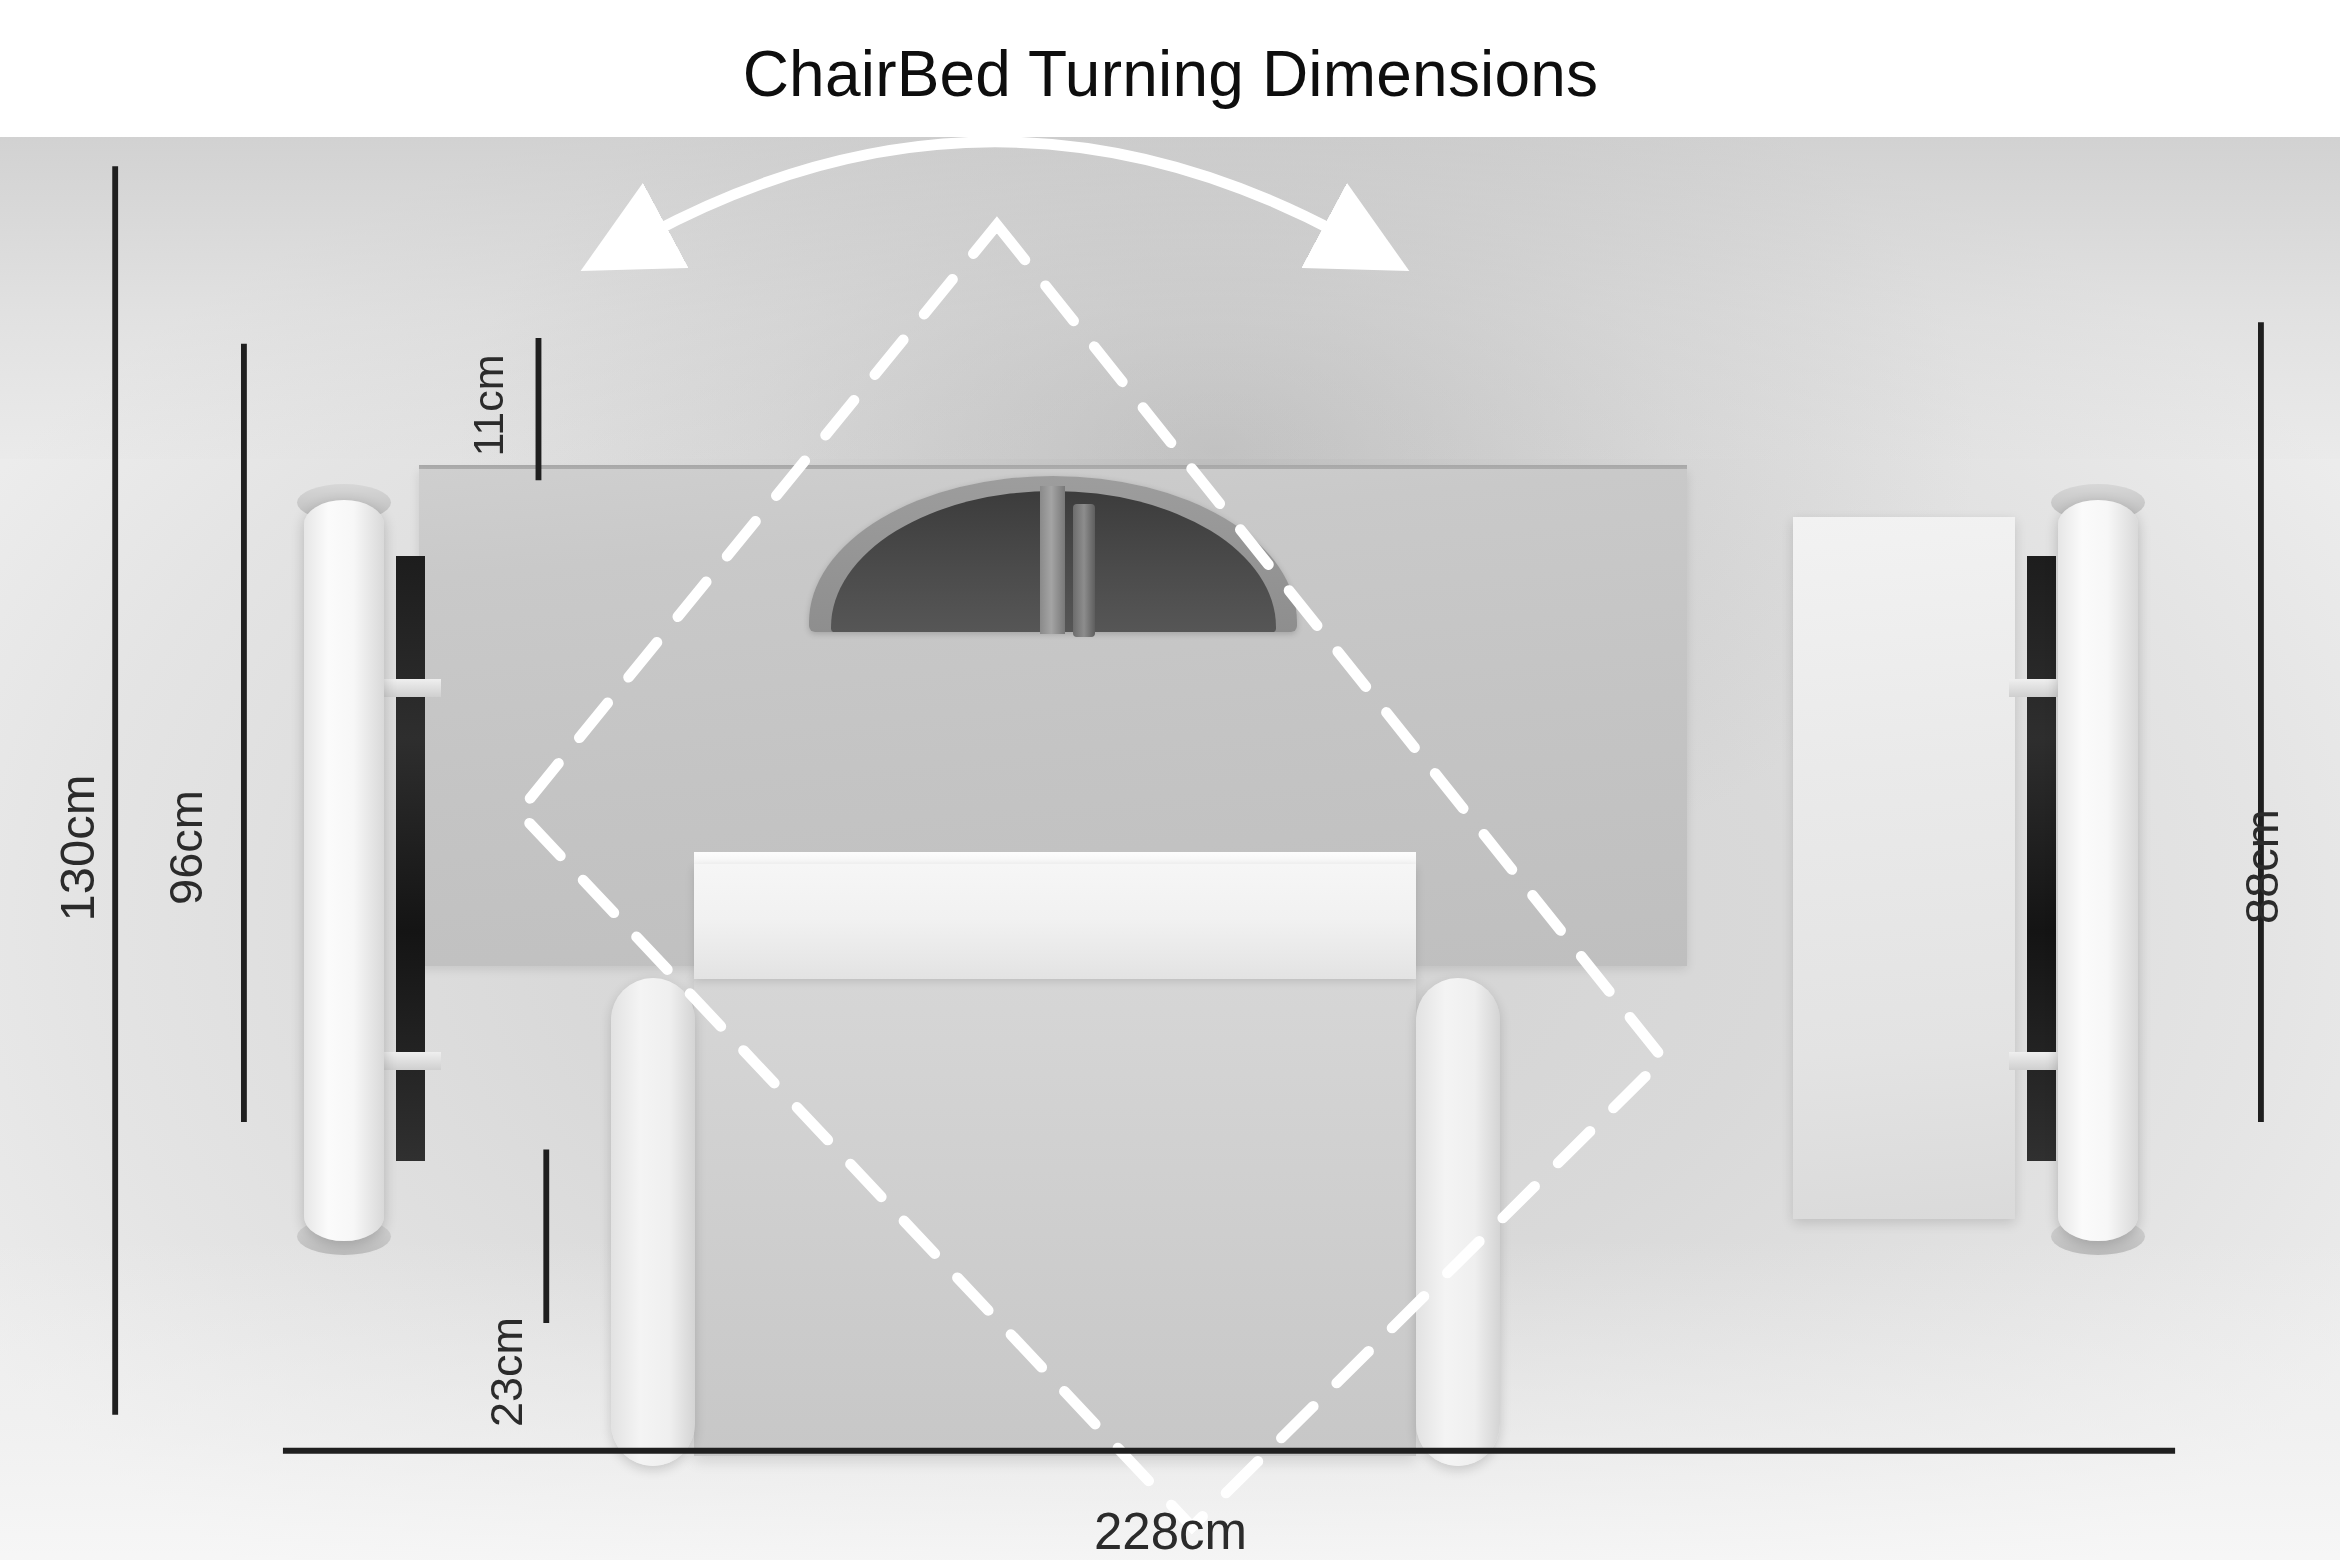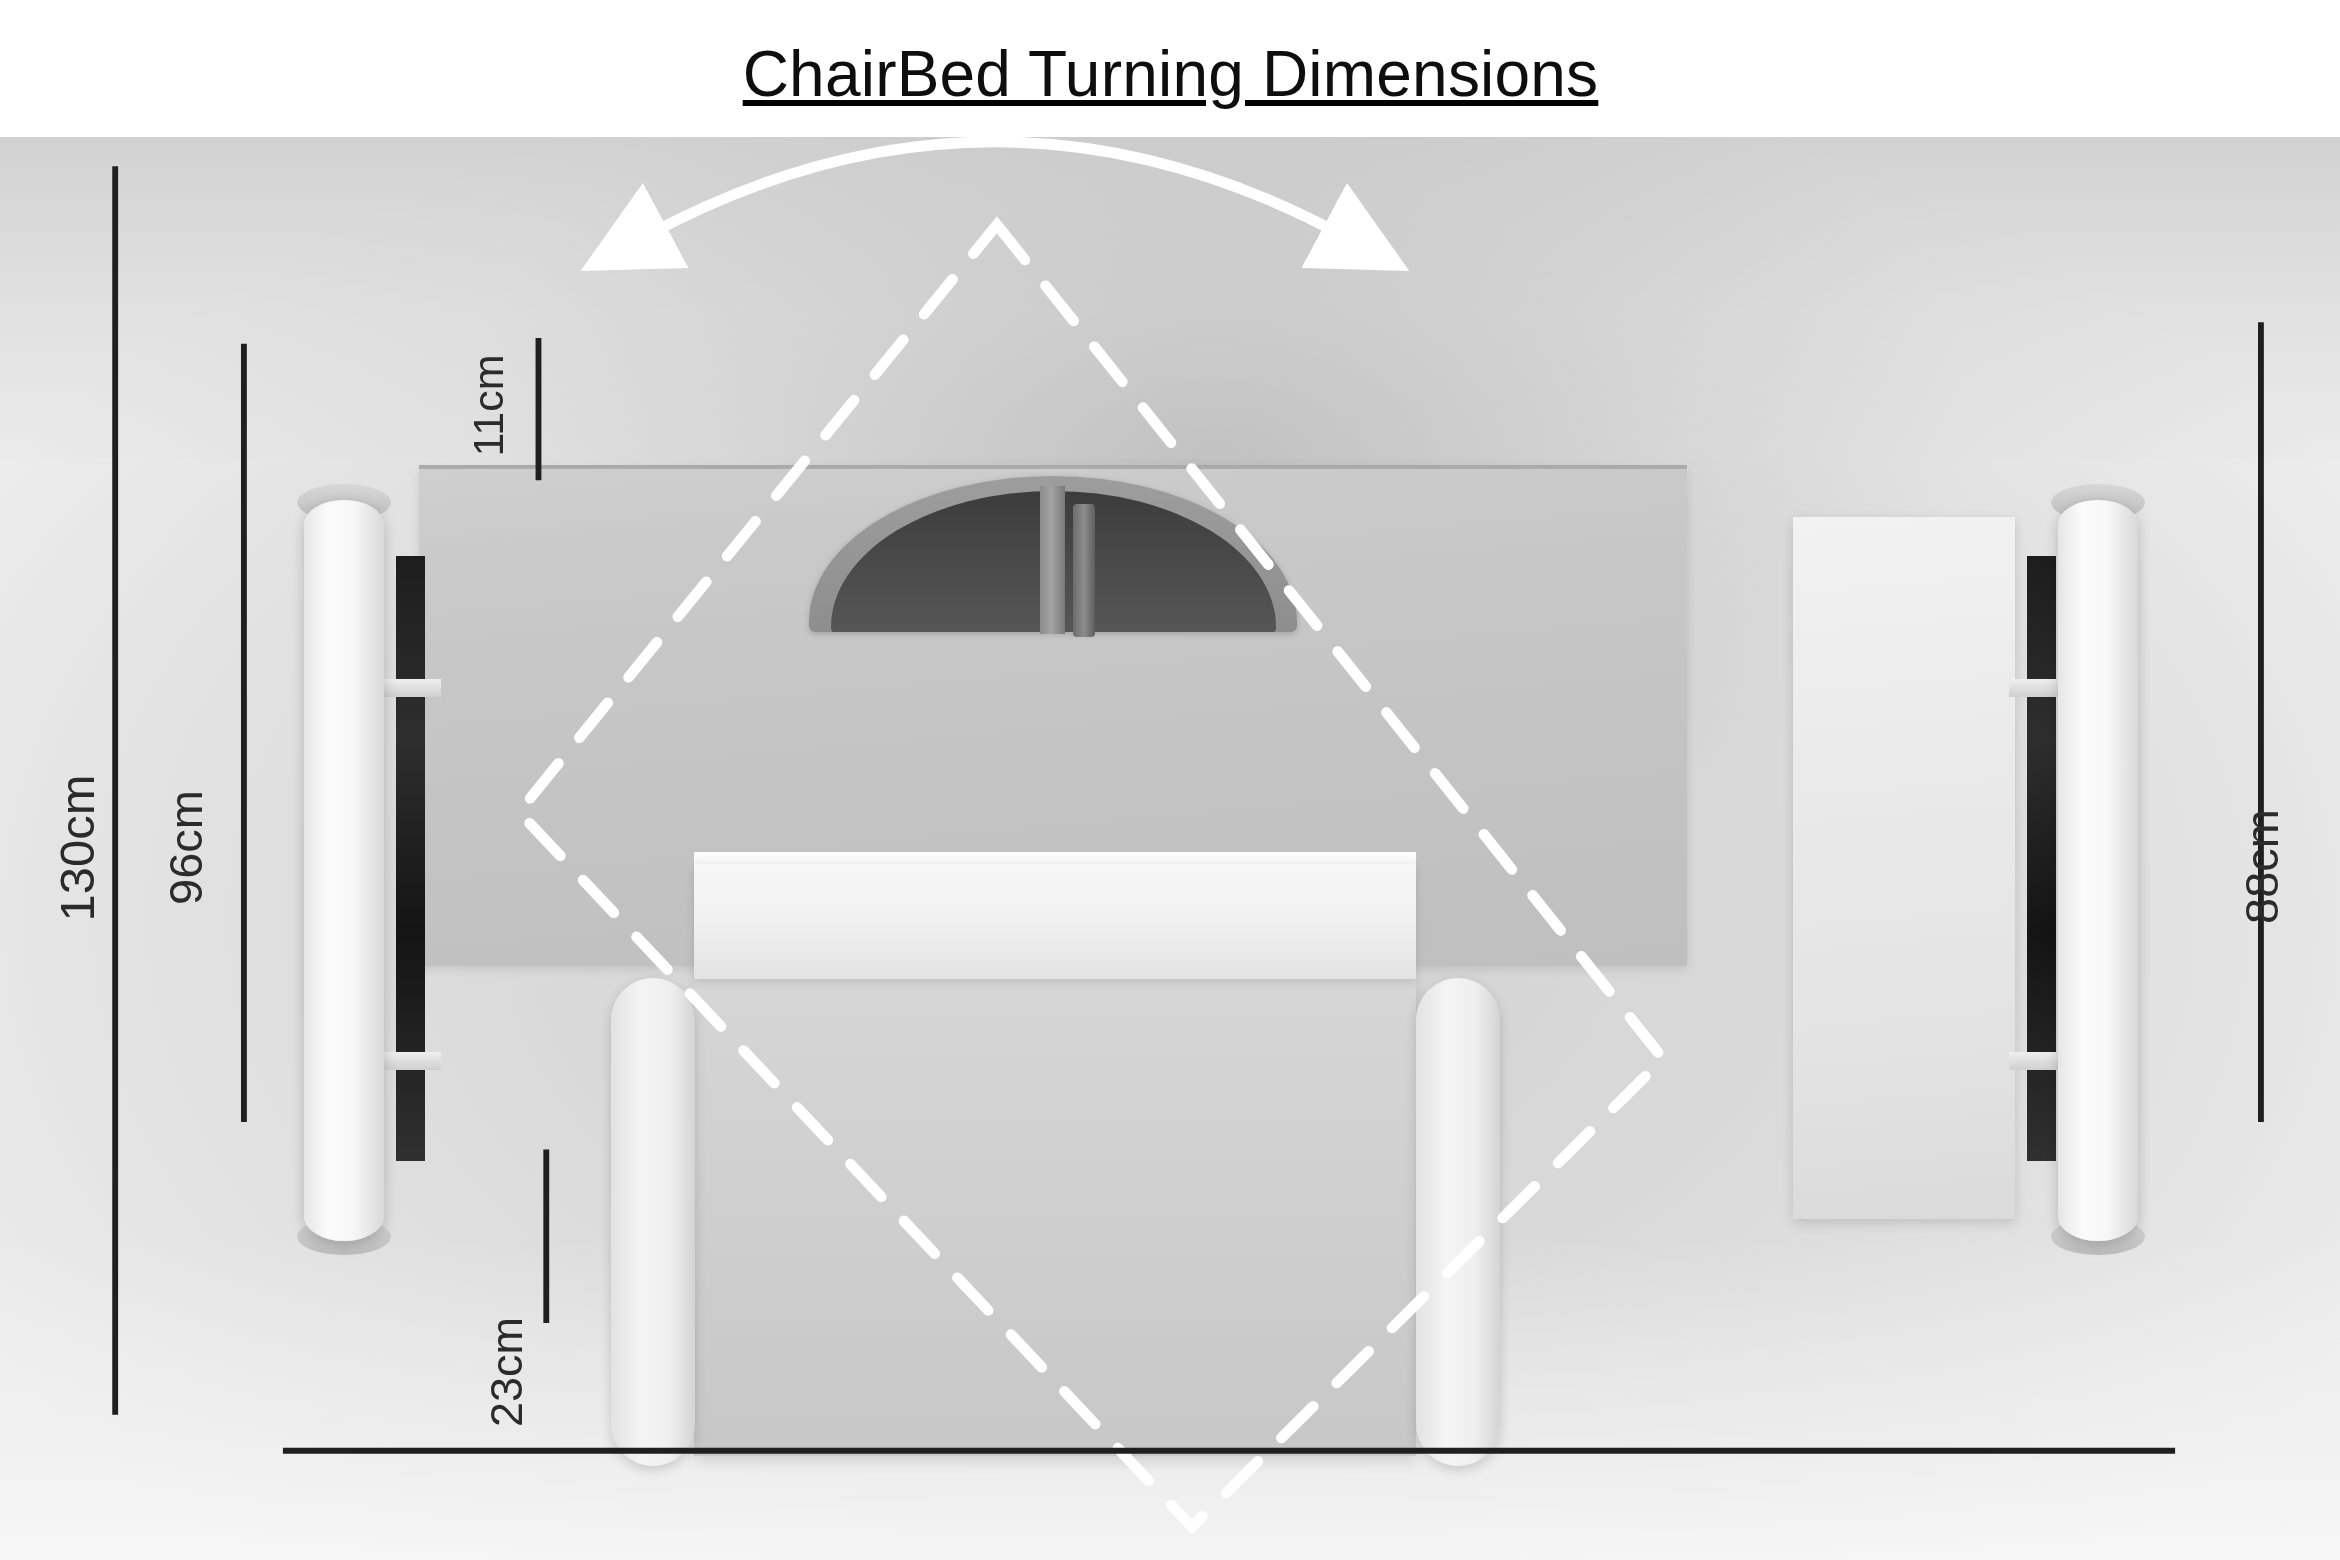--- a/index.html
+++ b/index.html
@@ -26,21 +26,20 @@
   #title-bar {
     position: absolute;
     left: 0;
     top: 0;
     width: 2341px;
     height: 148px;
     background: #ffffff;
     display: flex;
     align-items: center;
     justify-content: center;
-    text-decoration: underline;
   }
   #page-title {
     font-size: 64px;
     font-weight: 400;
     color: #0e0e0e;
     letter-spacing: 0.2px;
     font-family: "Liberation Sans", sans-serif;
     white-space: nowrap;
   }
 
@@ -335,16 +334,17 @@
     <div class="dim-label vert" id="label-130">130cm</div>
 
     <div class="dim-label vert" id="label-96">96cm</div>
 
     <div class="dim-label vert" id="label-11">11cm</div>
 
     <div class="dim-label vert" id="label-23">23cm</div>
 
     <div class="dim-label vert" id="label-88">88cm</div>
 
+    <div class="dim-label" id="label-228">228cm</div>
 
   </div>
 </div>
 
 
 </body></html>

